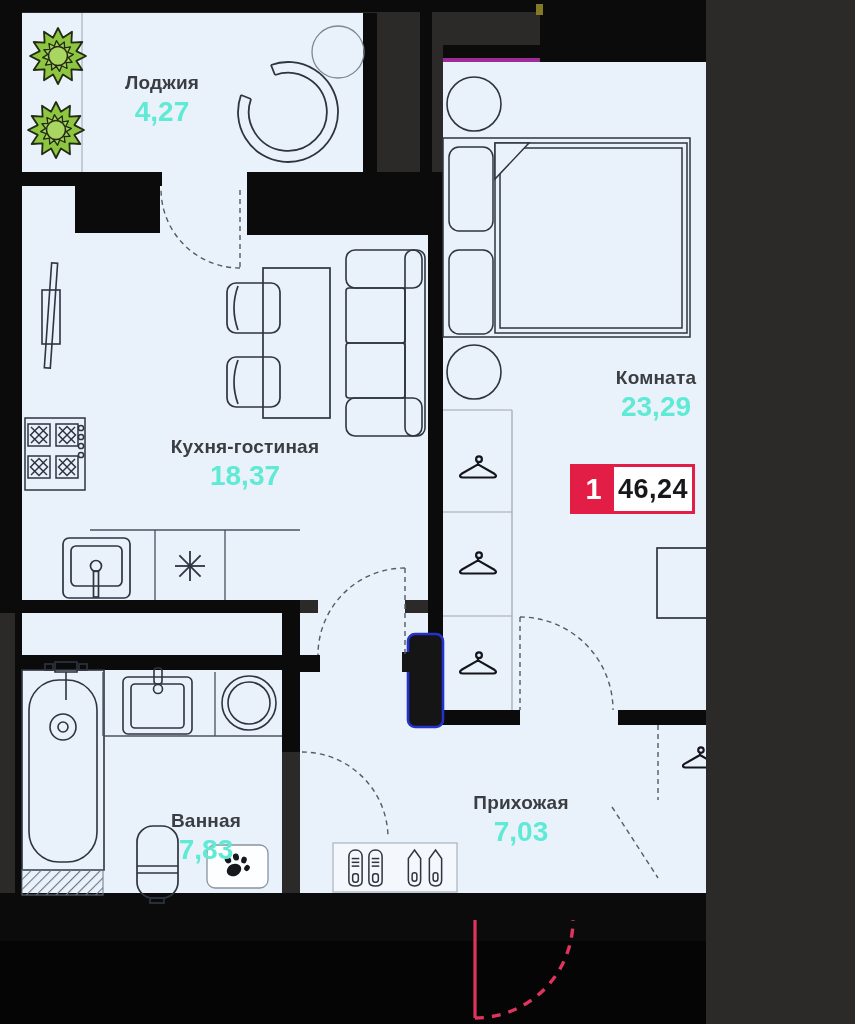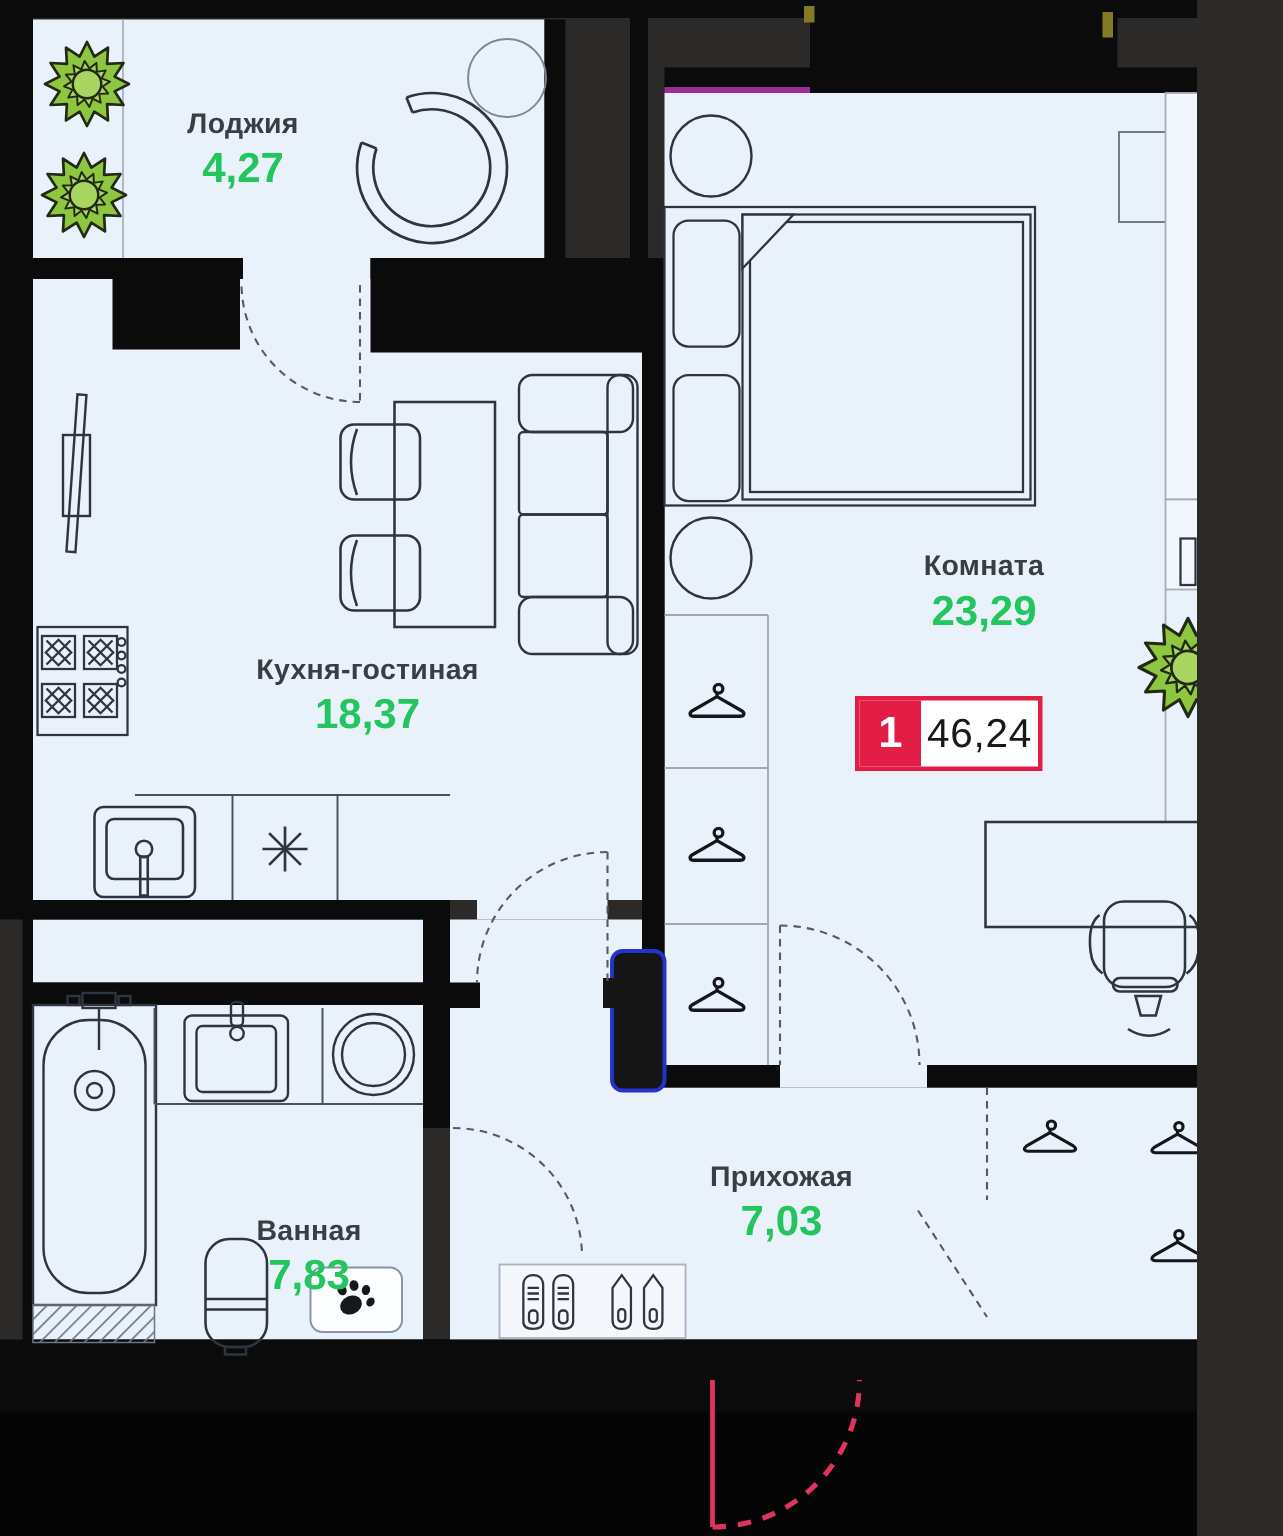--- a/index.html
+++ b/index.html
@@ -1,28 +1,28 @@
 <!DOCTYPE html>
 <html><head>
 <meta charset="utf-8">
 <style>
   html,body{margin:0;padding:0;background:#2b2a28;}
-  .stage{position:relative;width:798px;height:1024px;overflow:hidden;background:#2b2a28;
+  .stage{position:relative;width:706px;height:1024px;overflow:hidden;background:#2b2a28;
          font-family:"Liberation Sans","DejaVu Sans",sans-serif;}
   .stage svg{position:absolute;left:0;top:0;}
   .room-label{position:absolute;transform:translate(-50%,-50%);text-align:center;color:#3a3d42;
               line-height:1.05;white-space:nowrap;pointer-events:none;}
   .room-label .name{display:block;font-size:19px;font-weight:700;letter-spacing:.2px;}
-  .room-label .area{display:block;font-size:28px;font-weight:700;color:#22c55e;margin-top:4px;}
+  .room-label .area{display:block;font-size:28px;font-weight:700;color:#5eead4;margin-top:4px;}
   .badge{position:absolute;left:570px;top:464px;width:125px;height:50px;box-sizing:border-box;
          display:flex;border:3px solid #e21e46;background:#ffffff;}
   .badge-num{width:41px;background:#e21e46;color:#ffffff;display:flex;align-items:center;
              justify-content:center;font-size:29px;font-weight:700;}
   .badge-area{flex:1;display:flex;align-items:center;justify-content:center;
-              font-size:27px;font-weight:400;color:#17181a;letter-spacing:.5px;}
+              font-size:27px;font-weight:700;color:#17181a;letter-spacing:.5px;}
 </style>
 </head>
 <body>
 
 <div class="stage">
 
 <svg width="855" height="1024" viewBox="0 0 855 1024">
   <defs>
     <pattern id="hatch" width="7" height="7" patternUnits="userSpaceOnUse" patternTransform="rotate(45)">
       <line x1="0" y1="0" x2="0" y2="7" stroke="#6d7685" stroke-width="2.2"></line>
@@ -336,21 +336,21 @@
   <span class="area">18,37</span>
 </div>
 <div class="room-label" style="left:656px;top:395px;">
   <span class="name">Комната</span>
   <span class="area">23,29</span>
 </div>
 <div class="room-label" style="left:206px;top:790px;margin-top:48px;">
   <span class="name">Ванная</span>
   <span class="area">7,83</span>
 </div>
-<div class="room-label" style="left:521px;top:802px;">
+<div class="room-label" style="left:521px;top:820px;">
   <span class="name">Прихожая</span>
   <span class="area">7,03</span>
 </div>
 
 <div class="badge">
   <div class="badge-num">1</div>
   <div class="badge-area">46,24</div>
 </div>
 
 </div>

